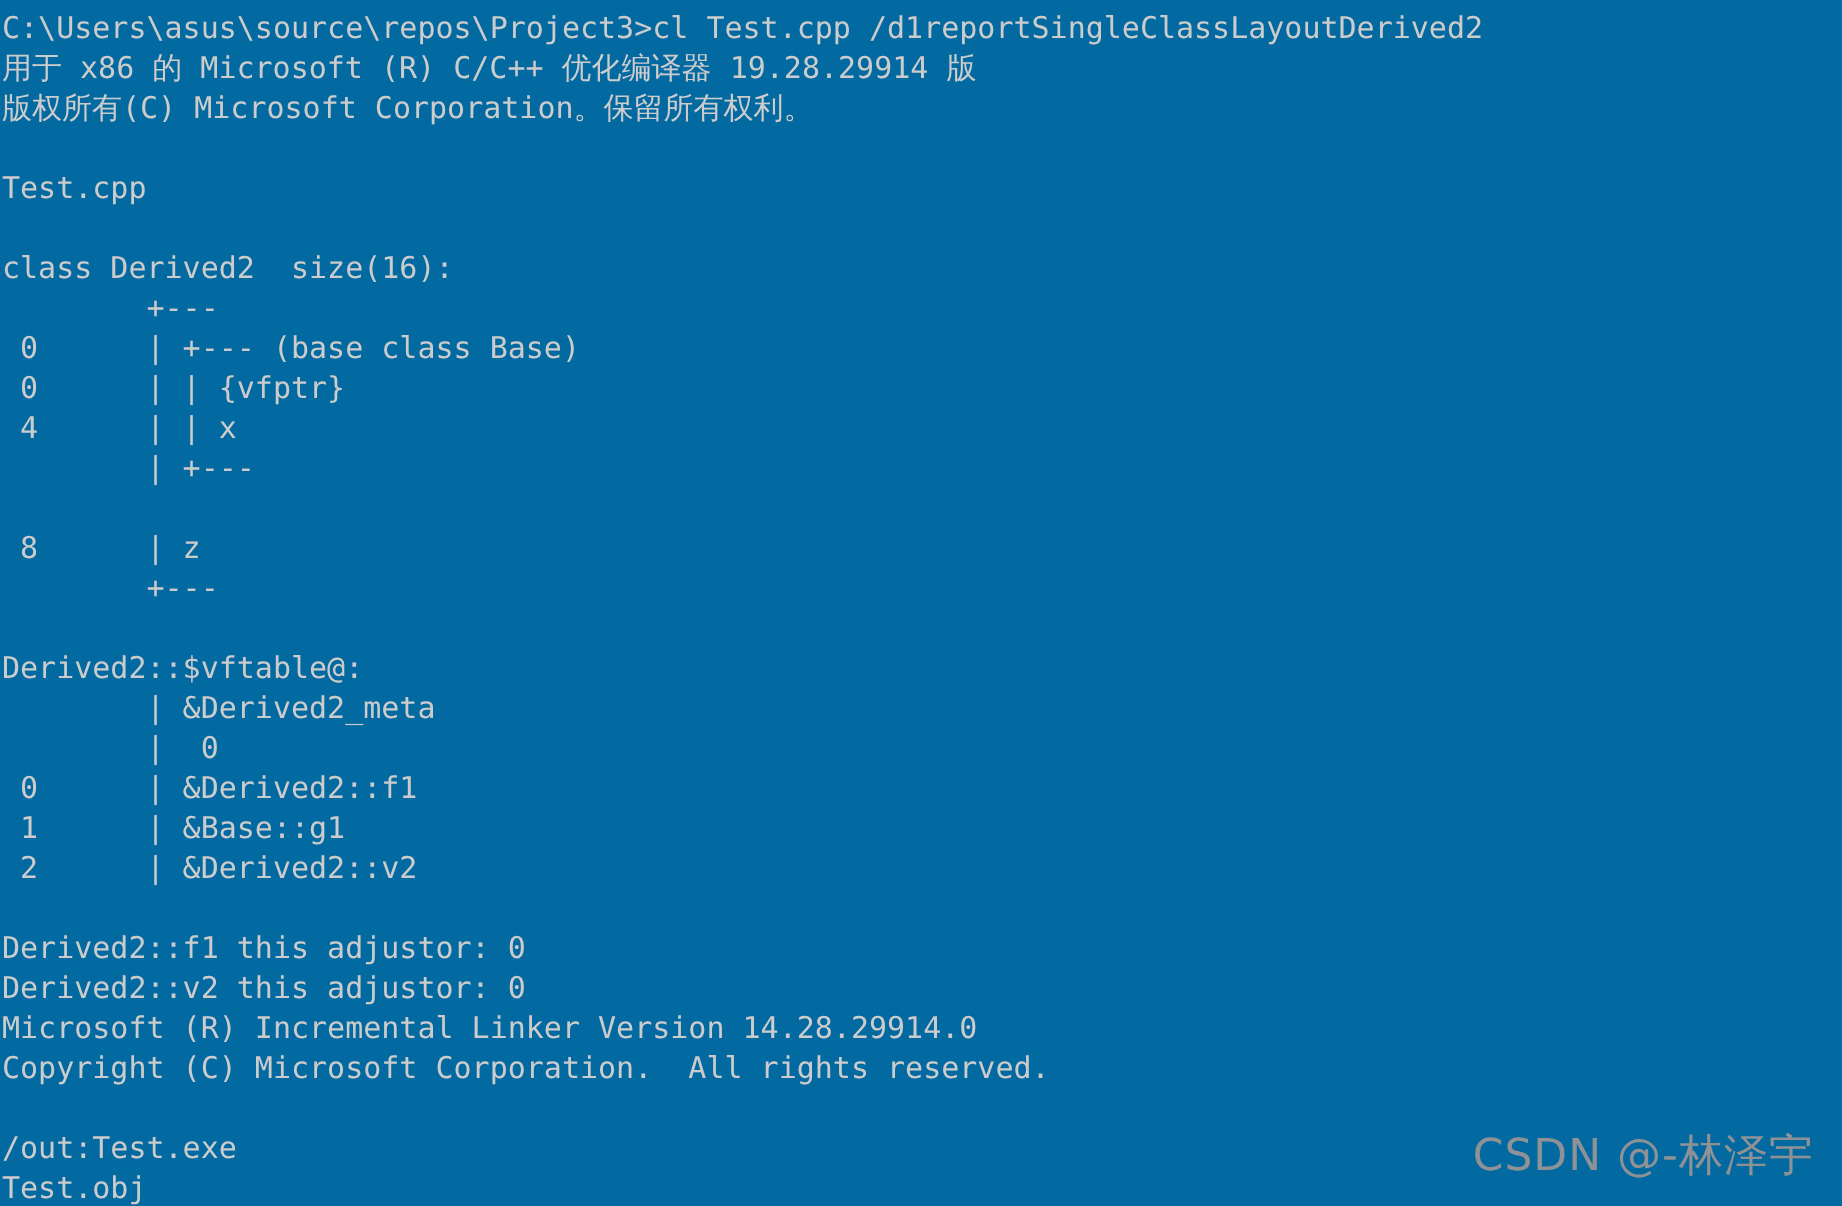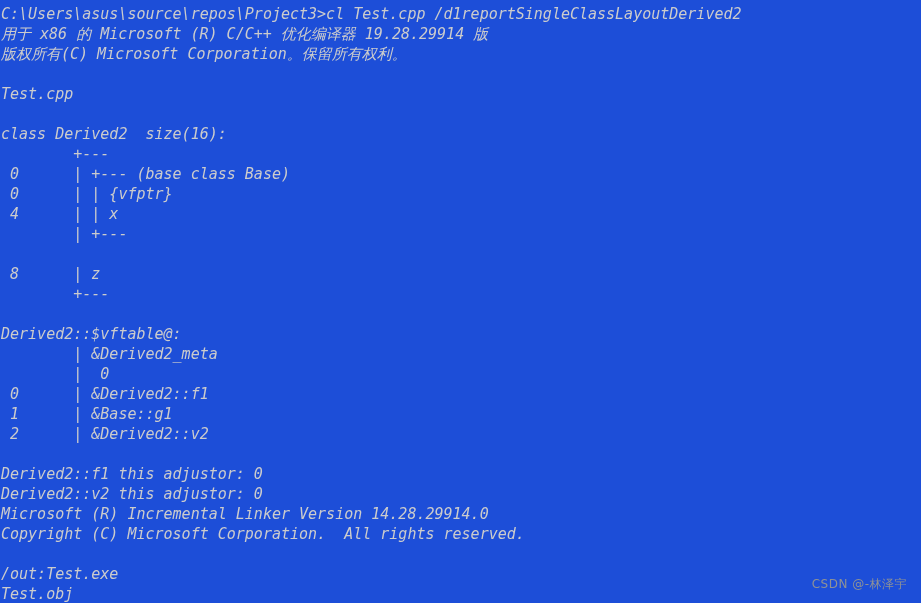--- a/index.html
+++ b/index.html
@@ -14,47 +14,46 @@
     position: relative;
   }
   #console {
     position: absolute;
     left: 0;
     top: 0;
     width: 921px;
     height: 603px;
     padding: 4px 16px 0 1px;
     box-sizing: border-box;
-    background: #1d4ed8;
+    background: #0369a1;
     color: #cccccc;
     font-family: "DejaVu Sans Mono", "Liberation Mono", monospace;
     font-size: 15px;
     line-height: 20px;
     letter-spacing: 0px;
     white-space: pre;
-    font-style: italic;
     -webkit-font-smoothing: none;
   }
   .line {
     height: 20px;
     white-space: pre;
     font-family: "DejaVu Sans Mono", "Liberation Mono", monospace;
     font-size: 15px;
     line-height: 20px;
     color: #cccccc;
   }
   .line.blank {
     height: 20px;
   }
   #watermark {
     position: absolute;
     right: 14px;
     bottom: 10px;
     font-family: "DejaVu Sans", "Liberation Sans", sans-serif;
-    font-size: 12px;
+    font-size: 22px;
     color: #8f9295;
     letter-spacing: 0.5px;
     user-select: none;
   }
 </style>
 </head>
 <body>
 
 <div id="console"><div class="line">C:\Users\asus\source\repos\Project3&gt;cl Test.cpp /d1reportSingleClassLayoutDerived2</div><div class="line">用于 x86 的 Microsoft (R) C/C++ 优化编译器 19.28.29914 版</div><div class="line">版权所有(C) Microsoft Corporation。保留所有权利。</div><div class="line blank"></div><div class="line">Test.cpp</div><div class="line blank"></div><div class="line">class Derived2  size(16):</div><div class="line">        +---</div><div class="line"> 0      | +--- (base class Base)</div><div class="line"> 0      | | {vfptr}</div><div class="line"> 4      | | x</div><div class="line">        | +---</div><div class="line blank"></div><div class="line"> 8      | z</div><div class="line">        +---</div><div class="line blank"></div><div class="line">Derived2::$vftable@:</div><div class="line">        | &amp;Derived2_meta</div><div class="line">        |  0</div><div class="line"> 0      | &amp;Derived2::f1</div><div class="line"> 1      | &amp;Base::g1</div><div class="line"> 2      | &amp;Derived2::v2</div><div class="line blank"></div><div class="line">Derived2::f1 this adjustor: 0</div><div class="line">Derived2::v2 this adjustor: 0</div><div class="line">Microsoft (R) Incremental Linker Version 14.28.29914.0</div><div class="line">Copyright (C) Microsoft Corporation.  All rights reserved.</div><div class="line blank"></div><div class="line">/out:Test.exe</div><div class="line">Test.obj</div></div>
 

